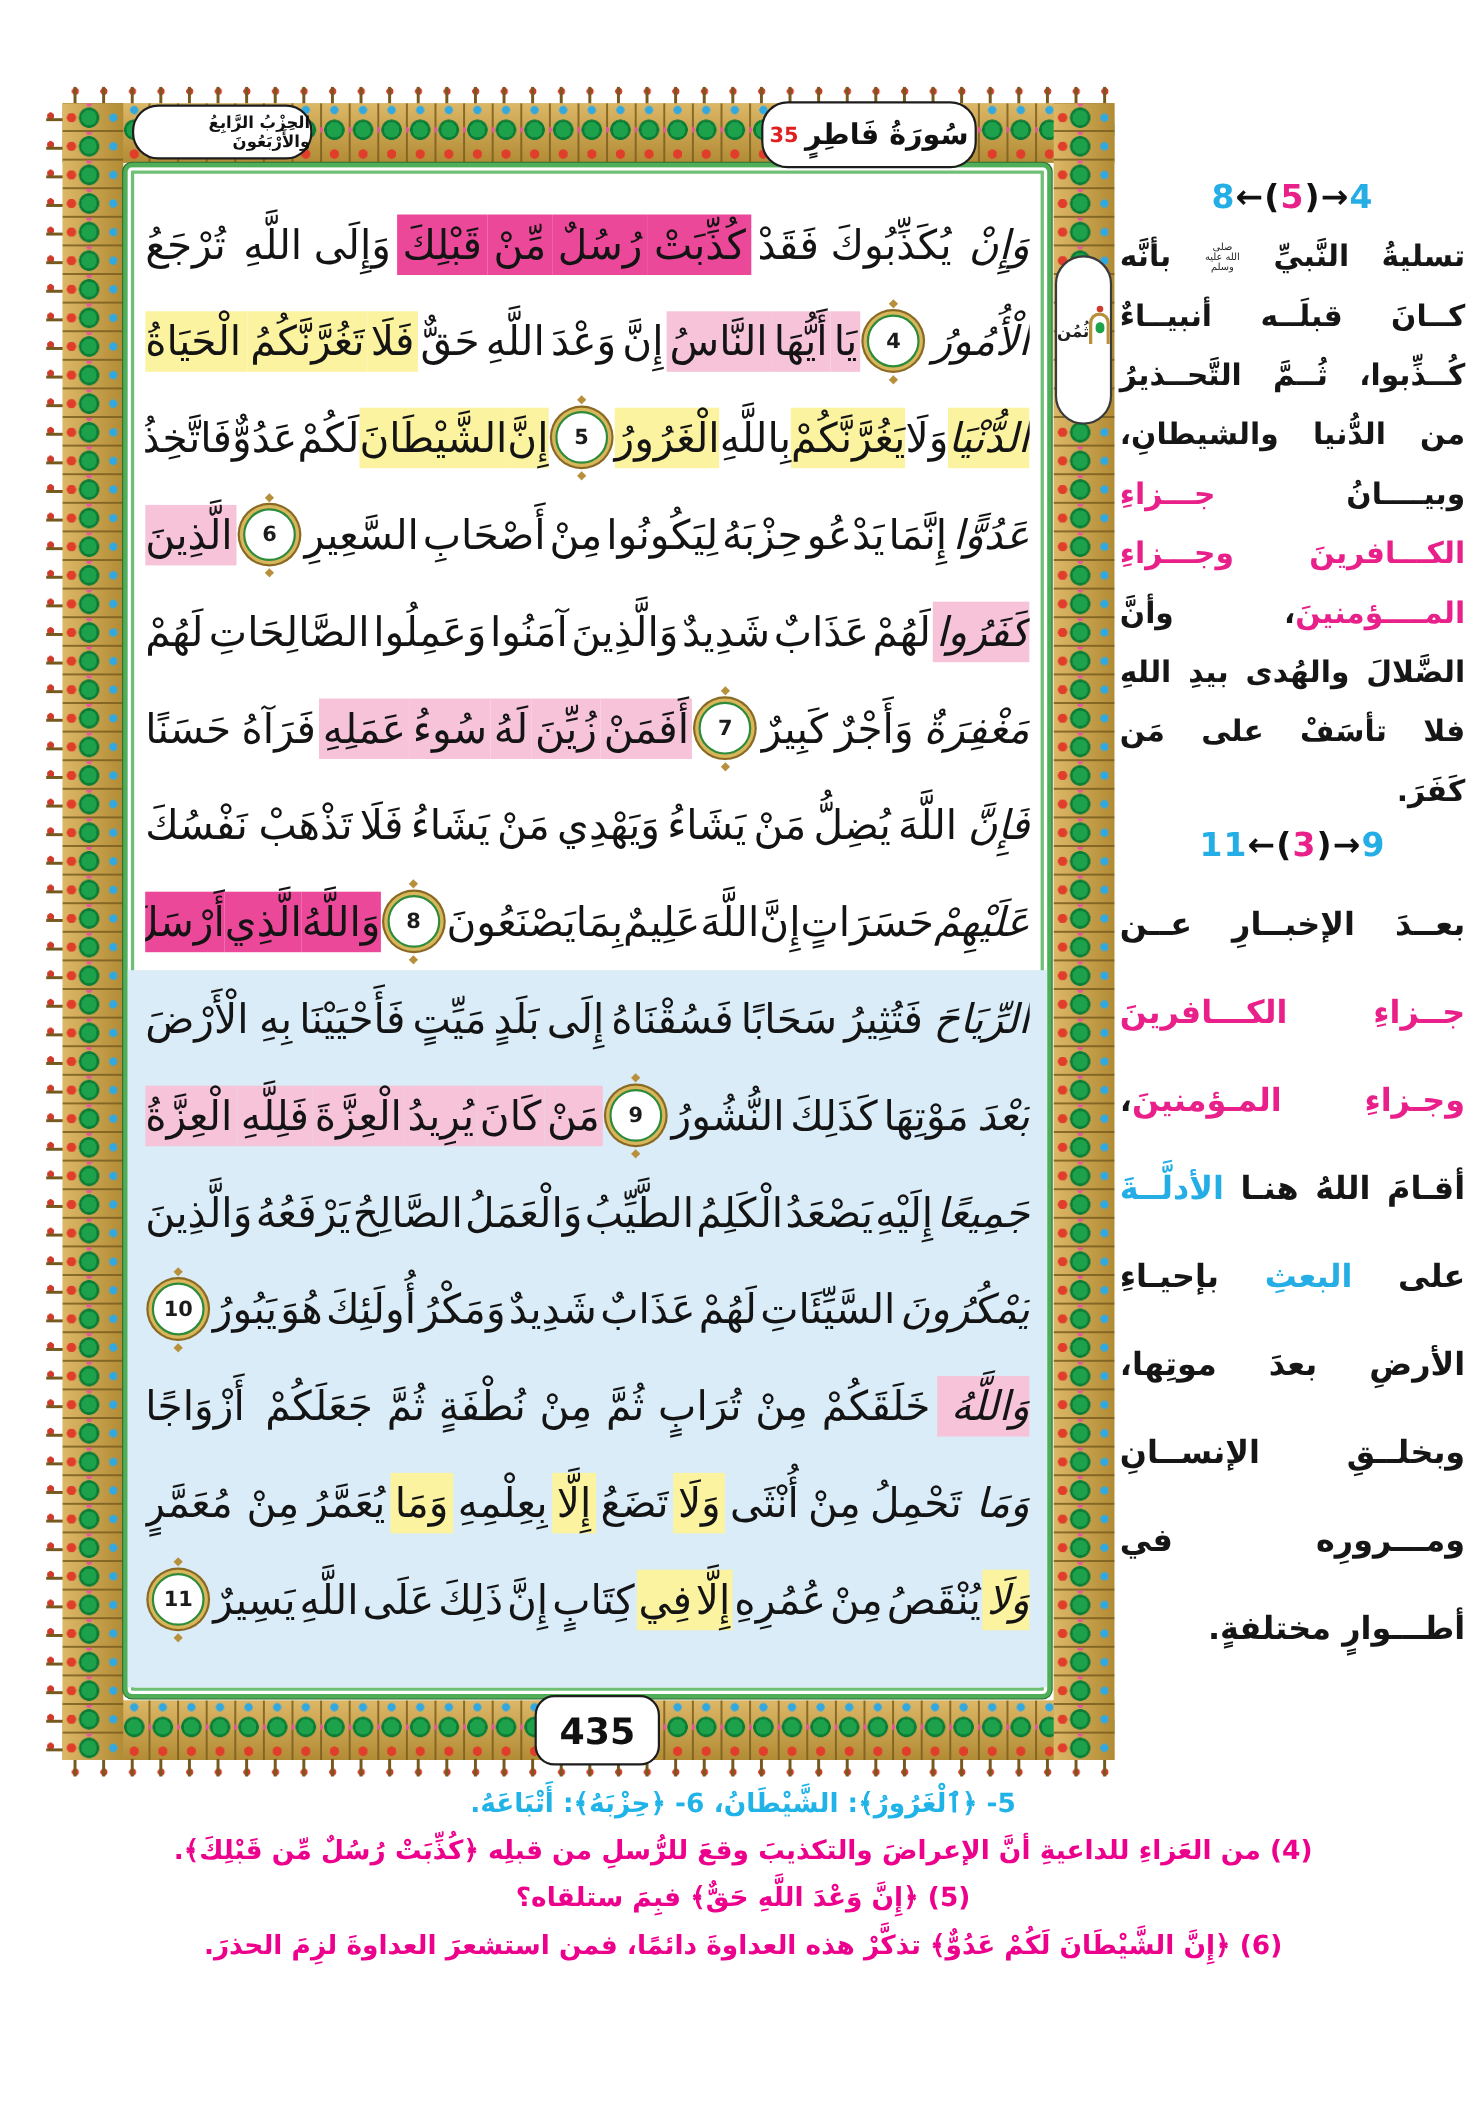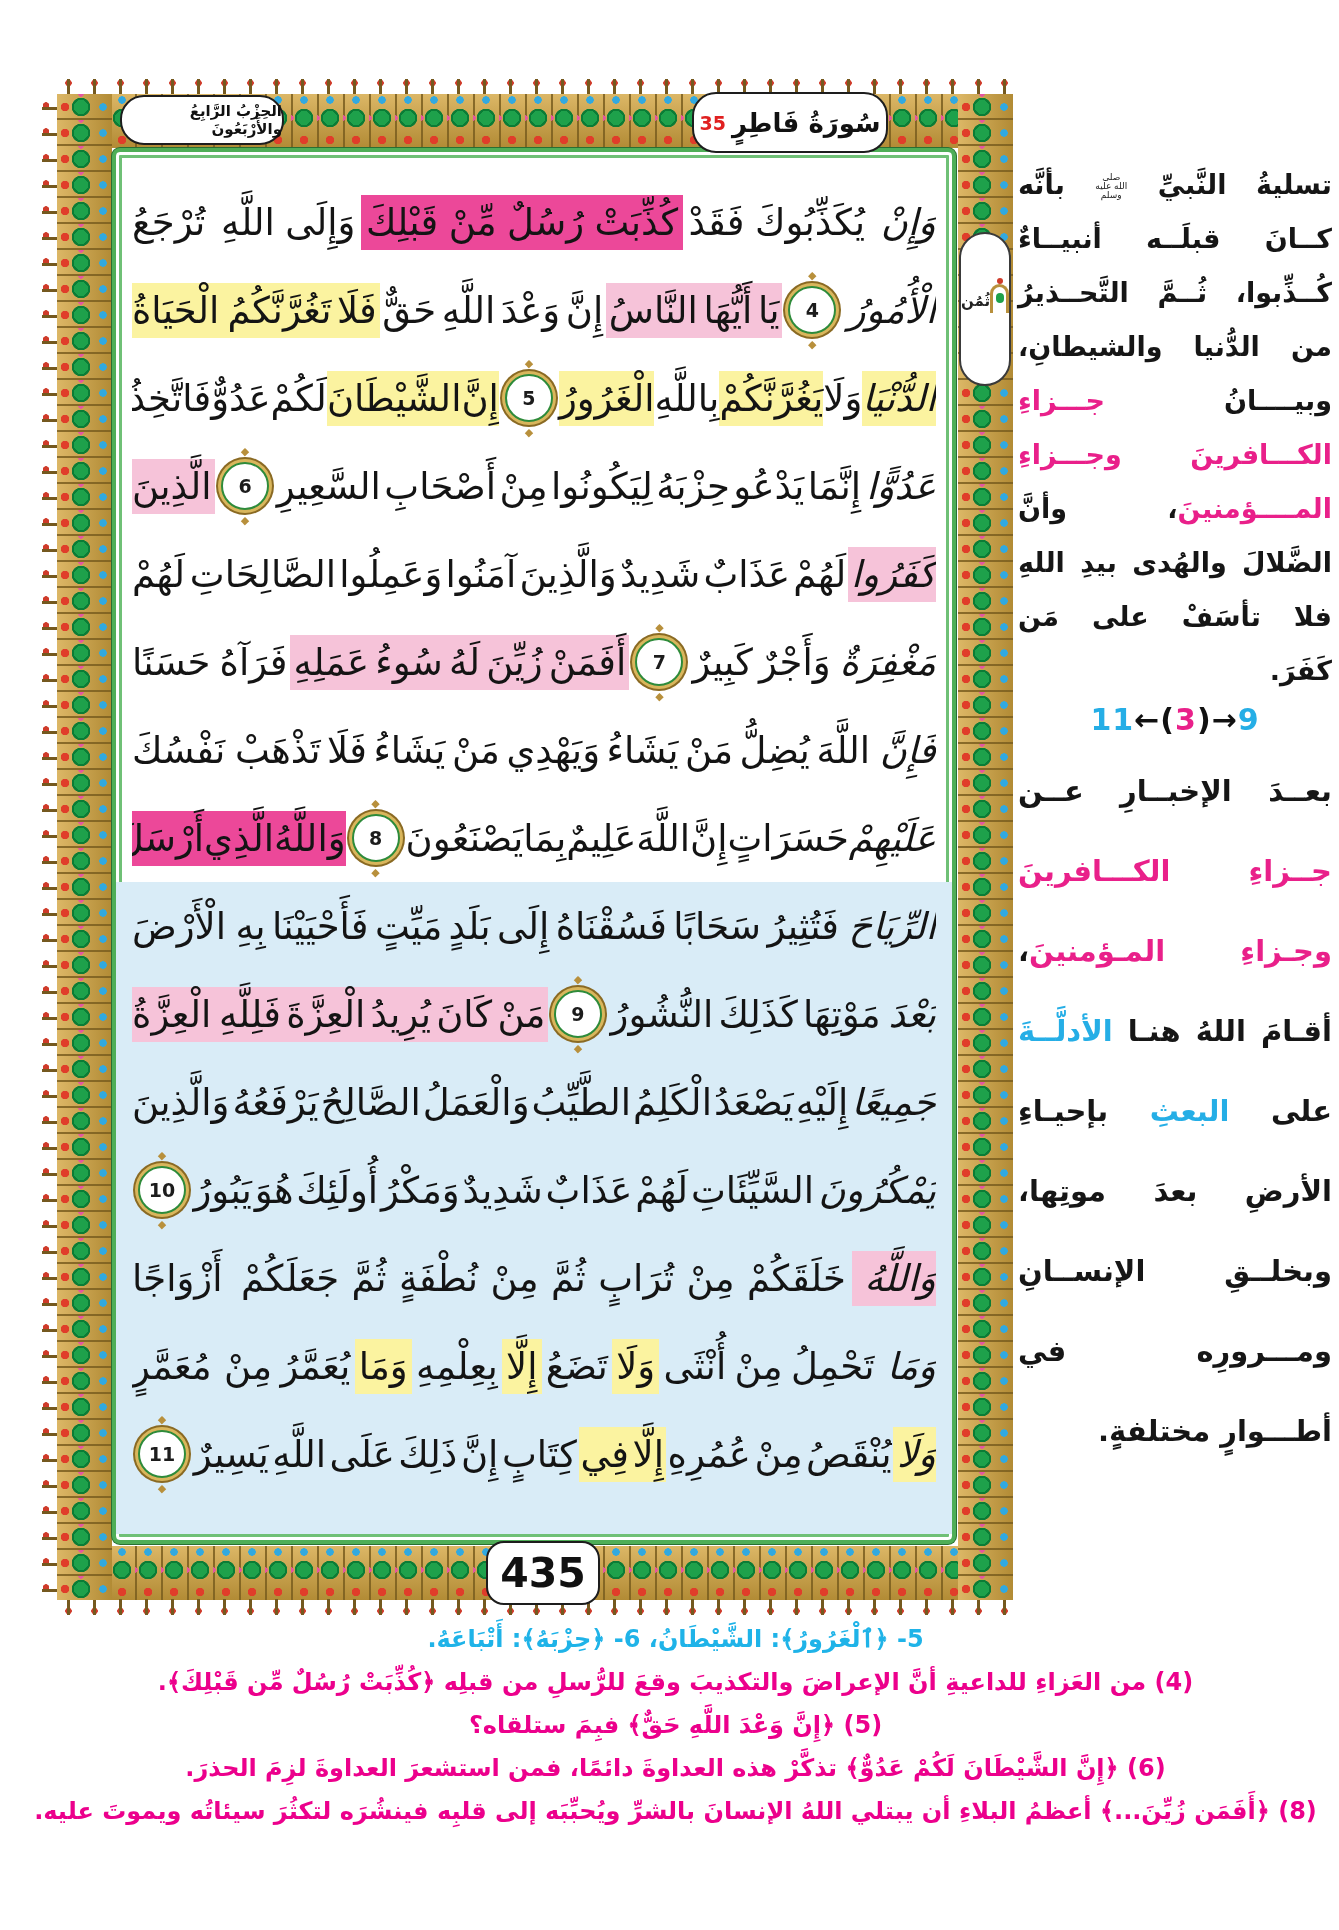--- a/index.html
+++ b/index.html
@@ -43,21 +43,21 @@
     background-size:16px 26px;
   }
 
   
   .pill{position:absolute;background:#fff;border:2px solid #1d1d1d;border-radius:24px;
         display:flex;align-items:center;justify-content:center;gap:6px;z-index:5;}
   .pill .lbl{font-weight:bold;color:#111;}
   .hizb-pill{left:120px;top:95px;width:160px;height:46px;font-size:15px;}
   .surah-pill{left:692px;top:92px;width:192px;height:57px;font-size:26px;}
   .surah-pill .num{color:#e02020;font-size:19px;font-weight:bold;}
-  .page-pill{left:486px;top:1541px;width:110px;height:60px;font-size:41px;border-radius:18px;}
+  .page-pill{left:486px;top:1541px;width:110px;height:60px;font-size:33px;border-radius:18px;}
   .thumn{position:absolute;left:959px;top:232px;width:52px;height:154px;background:#fff;
          border:2px solid #3a3a3a;border-radius:26px;z-index:6;display:flex;flex-direction:row;
          align-items:center;justify-content:flex-end;padding-bottom:16px;box-sizing:border-box;}
   .thumn .arch{width:22px;height:26px;border:3px solid #b8903c;border-bottom:none;
                border-radius:11px 11px 0 0;position:relative;margin-bottom:6px;}
   .thumn .arch::before{content:"";position:absolute;left:50%;top:-9px;transform:translateX(-50%);
                width:6px;height:6px;background:#cf3b2a;border-radius:50%;}
   .thumn .arch::after{content:"";position:absolute;left:50%;top:6px;transform:translateX(-50%);
                width:8px;height:10px;background:#1ea14b;border-radius:4px;}
   .thumn .t{font-size:15px;font-weight:bold;color:#222;}
@@ -327,26 +327,26 @@
           </div>
         </div>
       </div>
   </div>
 
   <div class="pill page-pill">
     <span class="lbl">435</span>
   </div>
 
   <div class="sidebar" id="sidebar">
+      <div class="marker-row"><span class="mn">8</span><span class="ma">←</span><span class="mp">(</span><span class="mm">5</span><span class="mp">)</span><span class="ma">→</span><span class="mn">4</span></div>
       <div class="para p1"><span>تسليةُ النَّبيِّ </span><span class="saw">صلى الله عليه وسلم</span><span> بأنَّه كــانَ قبلَــه أنبيــاءٌ كُــذِّبوا، ثُــمَّ التَّحــذيرُ من الدُّنيا والشيطانِ، وبيــــانُ </span><span class="c-m">جـــزاءِ الكـــافرينَ وجـــزاءِ المــــؤمنينَ</span><span>، وأنَّ الضَّلالَ والهُدى بيدِ اللهِ فلا تأسَفْ على مَن كَفَرَ.</span></div>
       <div class="marker-row"><span class="mn">11</span><span class="ma">←</span><span class="mp">(</span><span class="mm">3</span><span class="mp">)</span><span class="ma">→</span><span class="mn">9</span></div>
       <div class="para p2"><span>بعــدَ الإخبــارِ عــن </span><span class="c-m">جــزاءِ الكـــافرينَ وجـزاءِ المـؤمنينَ</span><span>، أقـامَ اللهُ هنـا </span><span class="c-c">الأدلَّــةَ</span><span> على </span><span class="c-c">البعثِ</span><span> بإحيـاءِ الأرضِ بعدَ موتِها، وبخلــقِ الإنســانِ ومـــرورِه في أطـــوارٍ مختلفةٍ.</span></div>
     </div>
 
   <div class="footnotes" id="footnotes">
       <div class="fnote c-cyan">5- ﴿ٱلْغَرُورُ﴾: الشَّيْطَانُ، 6- ﴿حِزْبَهُ﴾: أَتْبَاعَهُ.</div>
       <div class="fnote c-magenta">(4) من العَزاءِ للداعيةِ أنَّ الإعراضَ والتكذيبَ وقعَ للرُّسلِ من قبلِه ﴿كُذِّبَتْ رُسُلٌ مِّن قَبْلِكَ﴾.</div>
       <div class="fnote c-magenta">(5) ﴿إِنَّ وَعْدَ اللَّهِ حَقٌّ﴾ فبِمَ ستلقاه؟</div>
       <div class="fnote c-magenta">(6) ﴿إِنَّ الشَّيْطَانَ لَكُمْ عَدُوٌّ﴾ تذكَّرْ هذه العداوةَ دائمًا، فمن استشعرَ العداوةَ لزِمَ الحذرَ.</div>
-      <div class="fnote c-magenta">(8) ﴿أَفَمَن زُيِّنَ...﴾ أعظمُ البلاءِ أن يبتلي اللهُ الإنسانَ بالشرِّ ويُحبِّبَه إلى قلبِه فينشُرَه لتكثُرَ سيئاتُه ويموتَ عليه.</div>
     </div>
 
 </div>
 
 </body></html>

